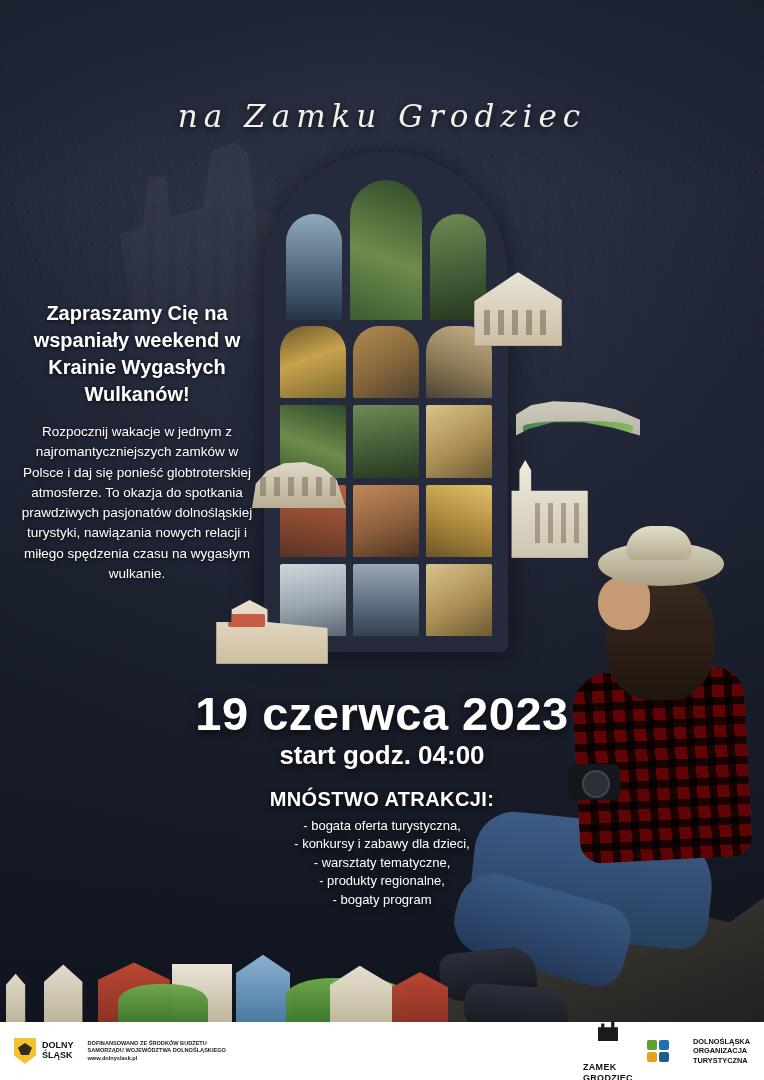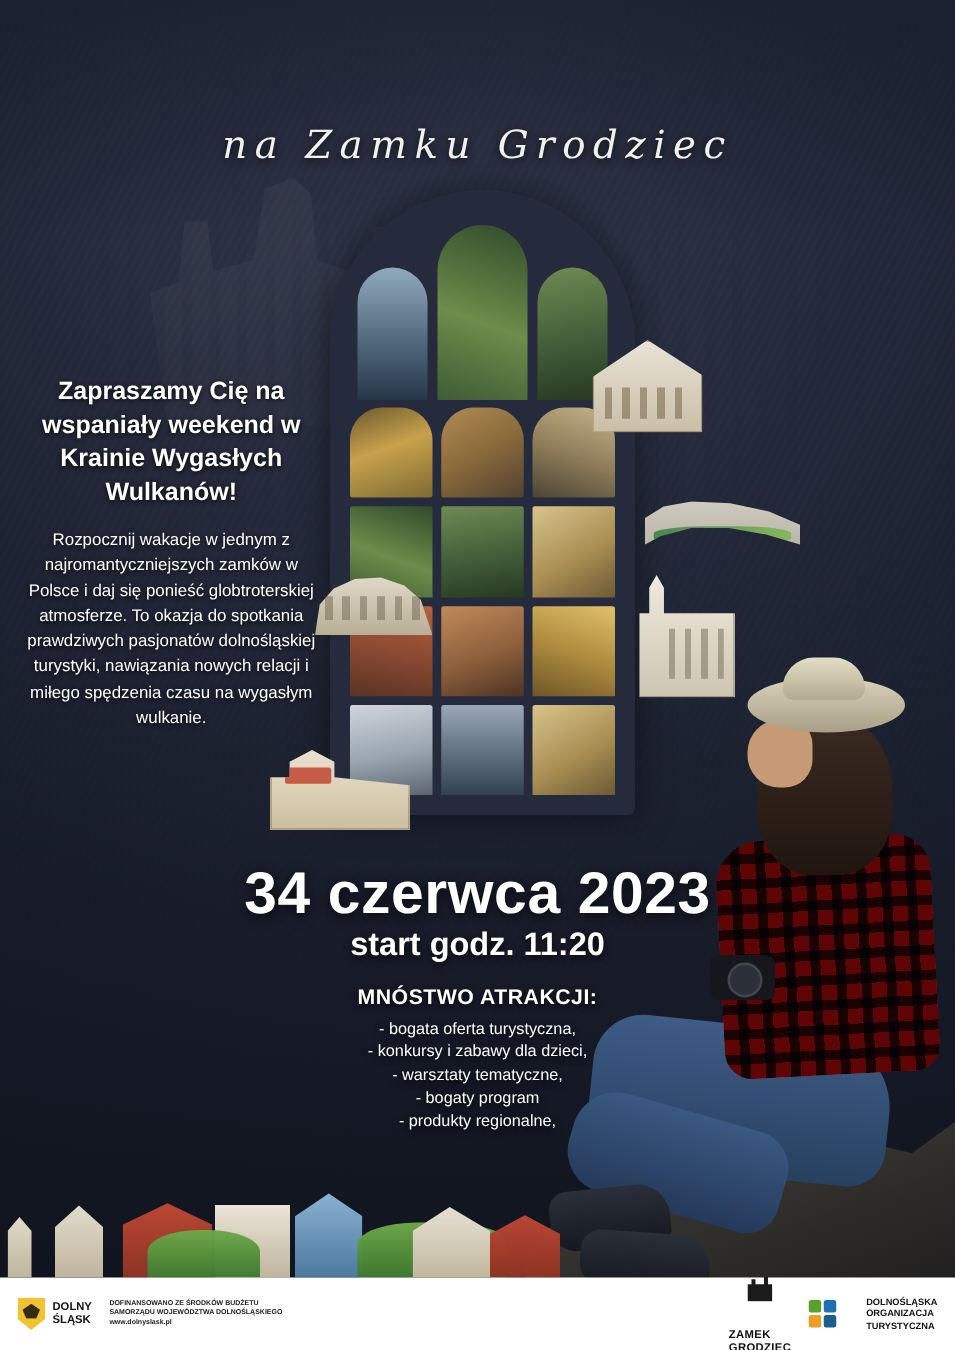--- a/index.html
+++ b/index.html
@@ -174,21 +174,21 @@
   .date-sub{
     position:absolute;left:0;right:0;top:740px;text-align:center;
     font-size:26px;font-weight:bold;color:#ffffff;
     text-shadow:0 2px 8px rgba(0,0,0,.75);
   }
   
   .attr{
     position:absolute;left:180px;top:788px;width:404px;
     text-align:center;color:#ffffff;
   }
-  .attr-head{font-size:17px;font-weight:bold;letter-spacing:.4px;text-shadow:0 2px 6px rgba(0,0,0,.8);}
+  .attr-head{font-size:20px;font-weight:bold;letter-spacing:.4px;text-shadow:0 2px 6px rgba(0,0,0,.8);}
   .attr-list{margin-top:6px;font-size:13px;line-height:1.42;text-shadow:0 2px 6px rgba(0,0,0,.8);}
   
   .hiker{position:absolute;left:430px;top:520px;width:334px;height:520px;}
   .hat{
     position:absolute;left:168px;top:22px;width:126px;height:44px;
     background:linear-gradient(180deg,#d9d2bb,#a89f85);
     border-radius:50%;
   }
   .hat-top{
     position:absolute;left:196px;top:6px;width:66px;height:34px;
@@ -352,31 +352,31 @@
     <div class="boot"></div>
     <div class="boot2"></div>
     <div class="shirt"></div>
     <div class="camera"></div>
     <div class="hair"></div>
     <div class="face"></div>
     <div class="hat"></div>
     <div class="hat-top"></div>
   </div>
 
-  <div class="date-main">34 czerwca 2023</div>
-  <div class="date-sub">start godz. 11:20</div>
+  <div class="date-main">19 czerwca 2023</div>
+  <div class="date-sub">start godz. 04:00</div>
 
   <div class="attr">
     <div class="attr-head">MNÓSTWO ATRAKCJI:</div>
     <div class="attr-list">
       <div>- bogata oferta turystyczna,</div>
       <div>- konkursy i zabawy dla dzieci,</div>
       <div>- warsztaty tematyczne,</div>
+      <div>- produkty regionalne,</div>
       <div>- bogaty program</div>
-      <div>- produkty regionalne,</div>
     </div>
   </div>
 
   <div class="panorama">
     <div class="pan-item p-stone" style="left:6px;width:48px;height:62px;clip-path:polygon(0% 100%,0% 40%,20% 22%,40% 40%,40% 100%);"></div>
     <div class="pan-item p-stone" style="left:44px;width:64px;height:72px;clip-path:polygon(0% 100%,0% 44%,30% 20%,60% 44%,60% 100%);"></div>
     <div class="pan-item p-red" style="left:98px;width:72px;height:66px;clip-path:polygon(0% 100%,0% 36%,50% 10%,100% 36%,100% 100%);"></div>
     <div class="pan-item p-stone" style="left:172px;width:60px;height:58px;"></div>
     <div class="pan-item p-blue" style="left:236px;width:54px;height:70px;clip-path:polygon(0% 100%,0% 30%,50% 4%,100% 30%,100% 100%);"></div>
     <div class="pan-item p-green" style="left:286px;width:120px;height:44px;border-radius:40% 40% 0 0;"></div>

